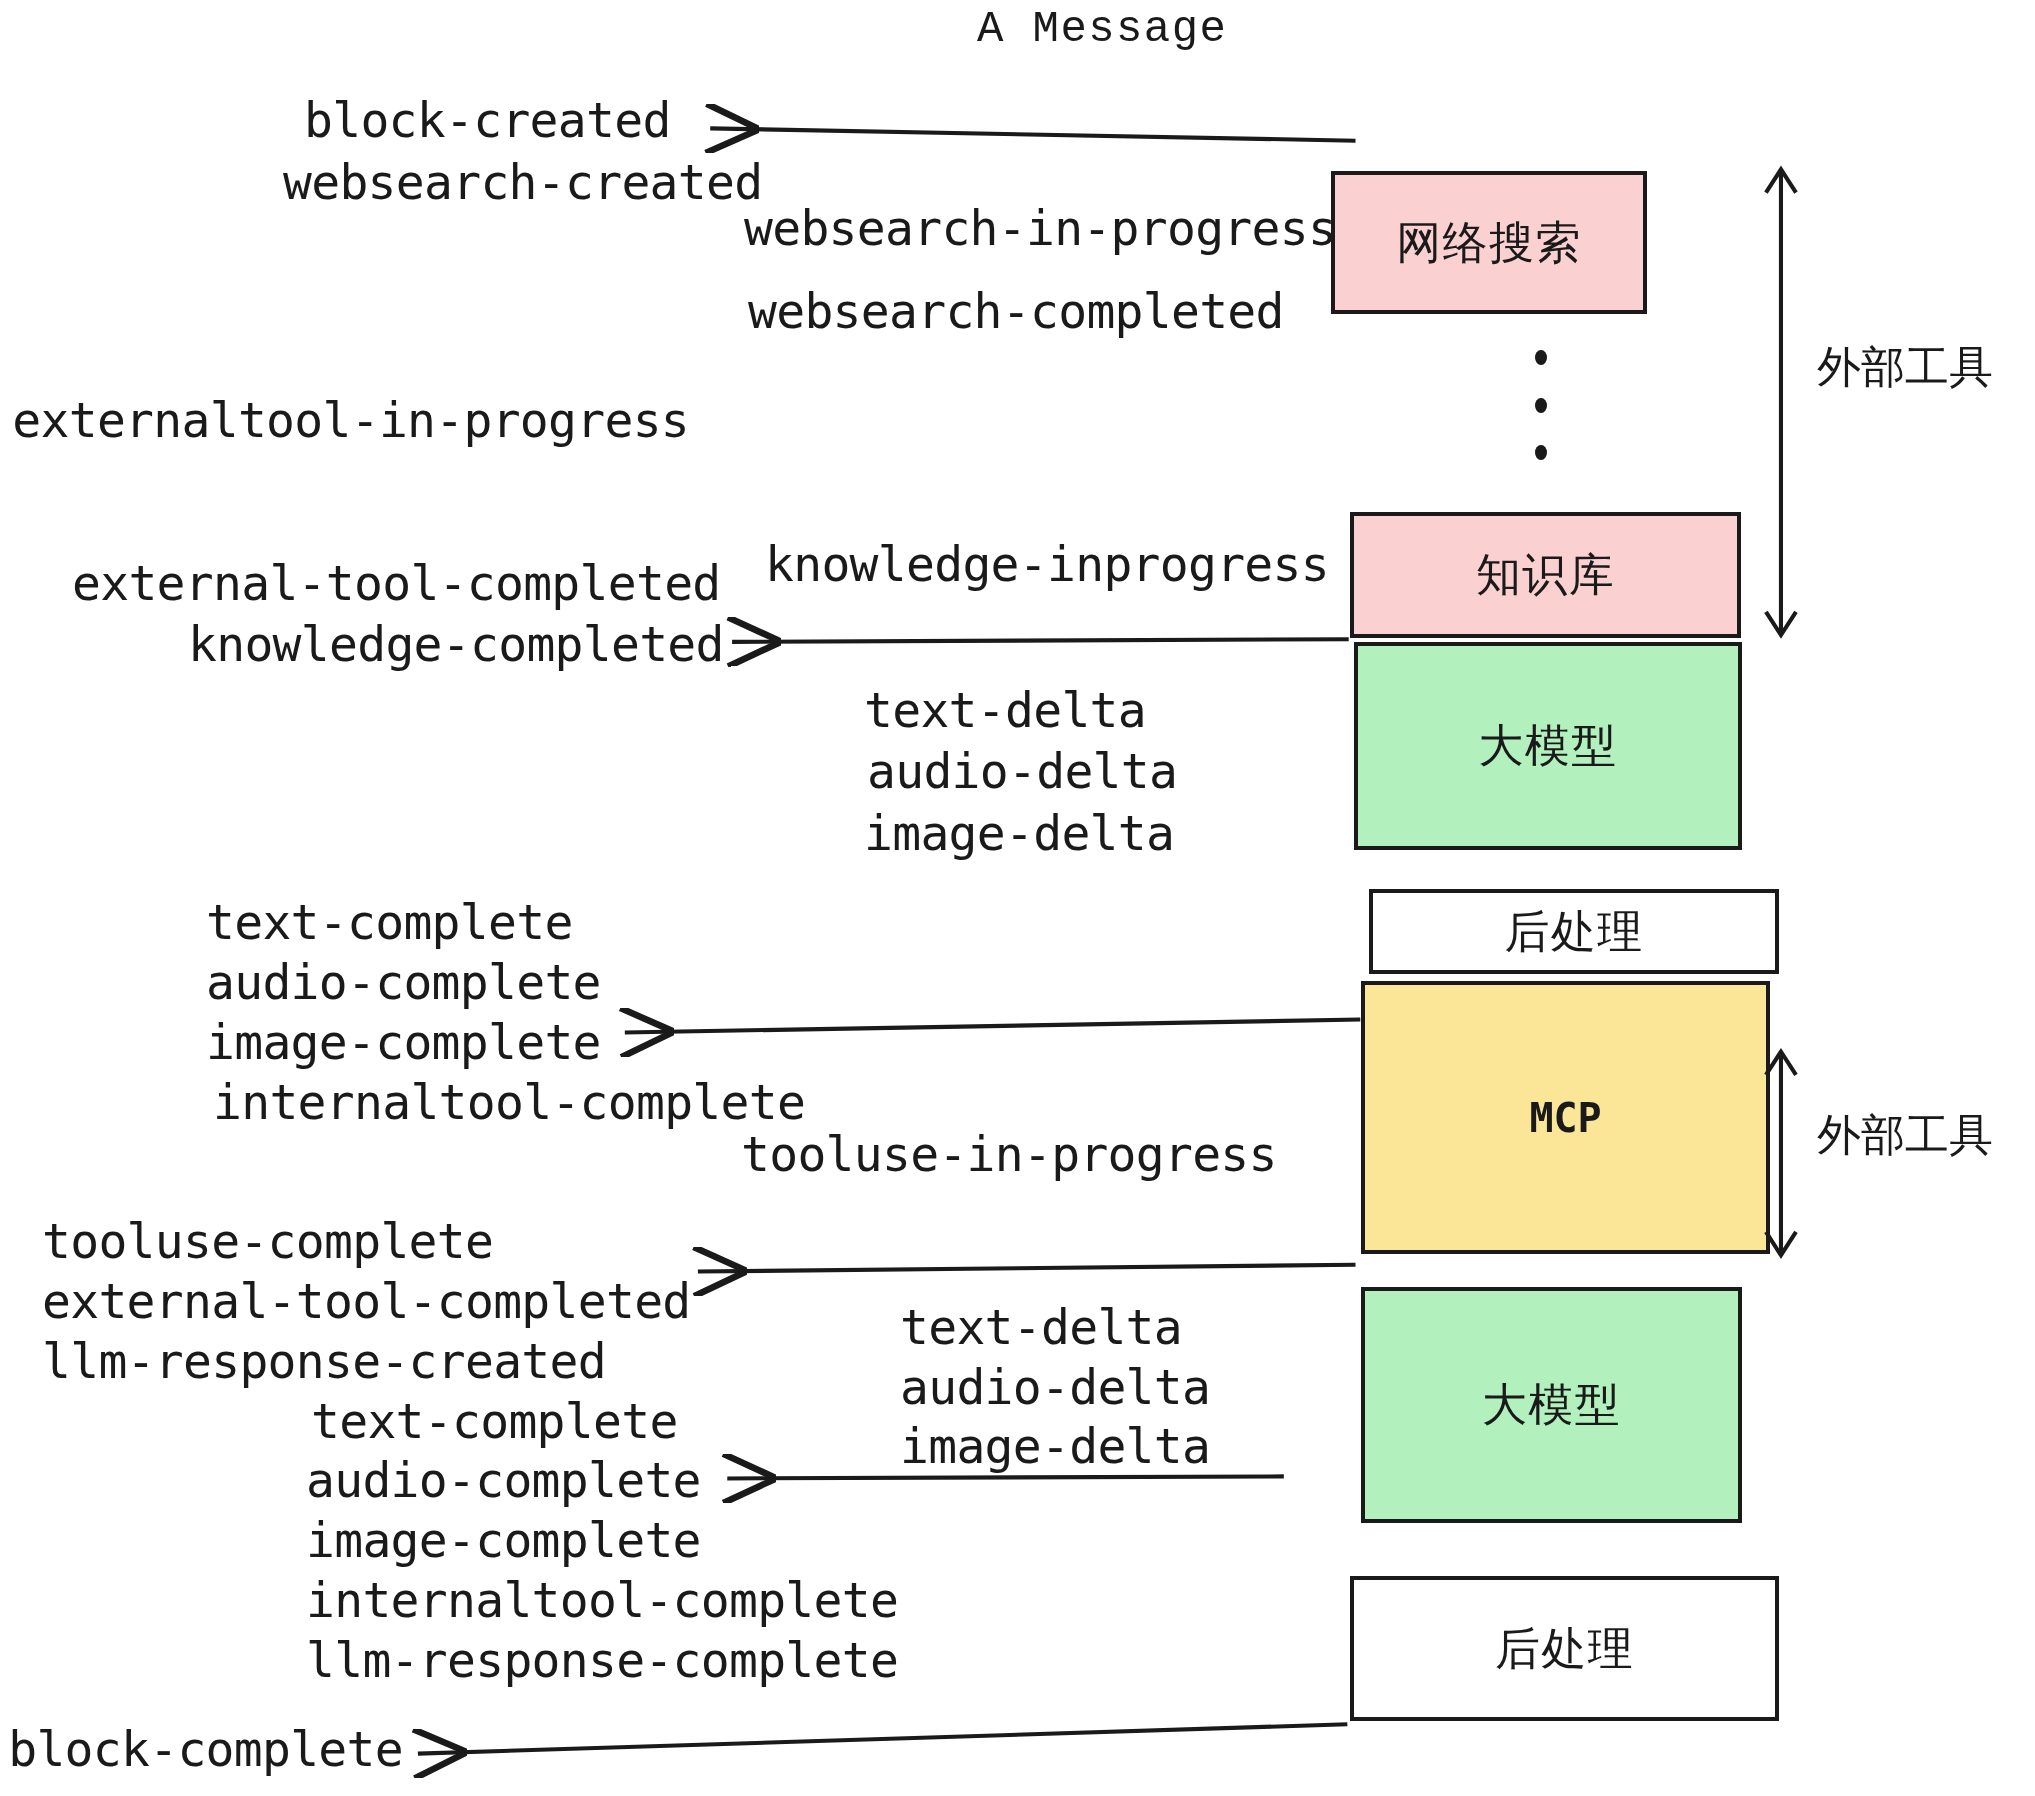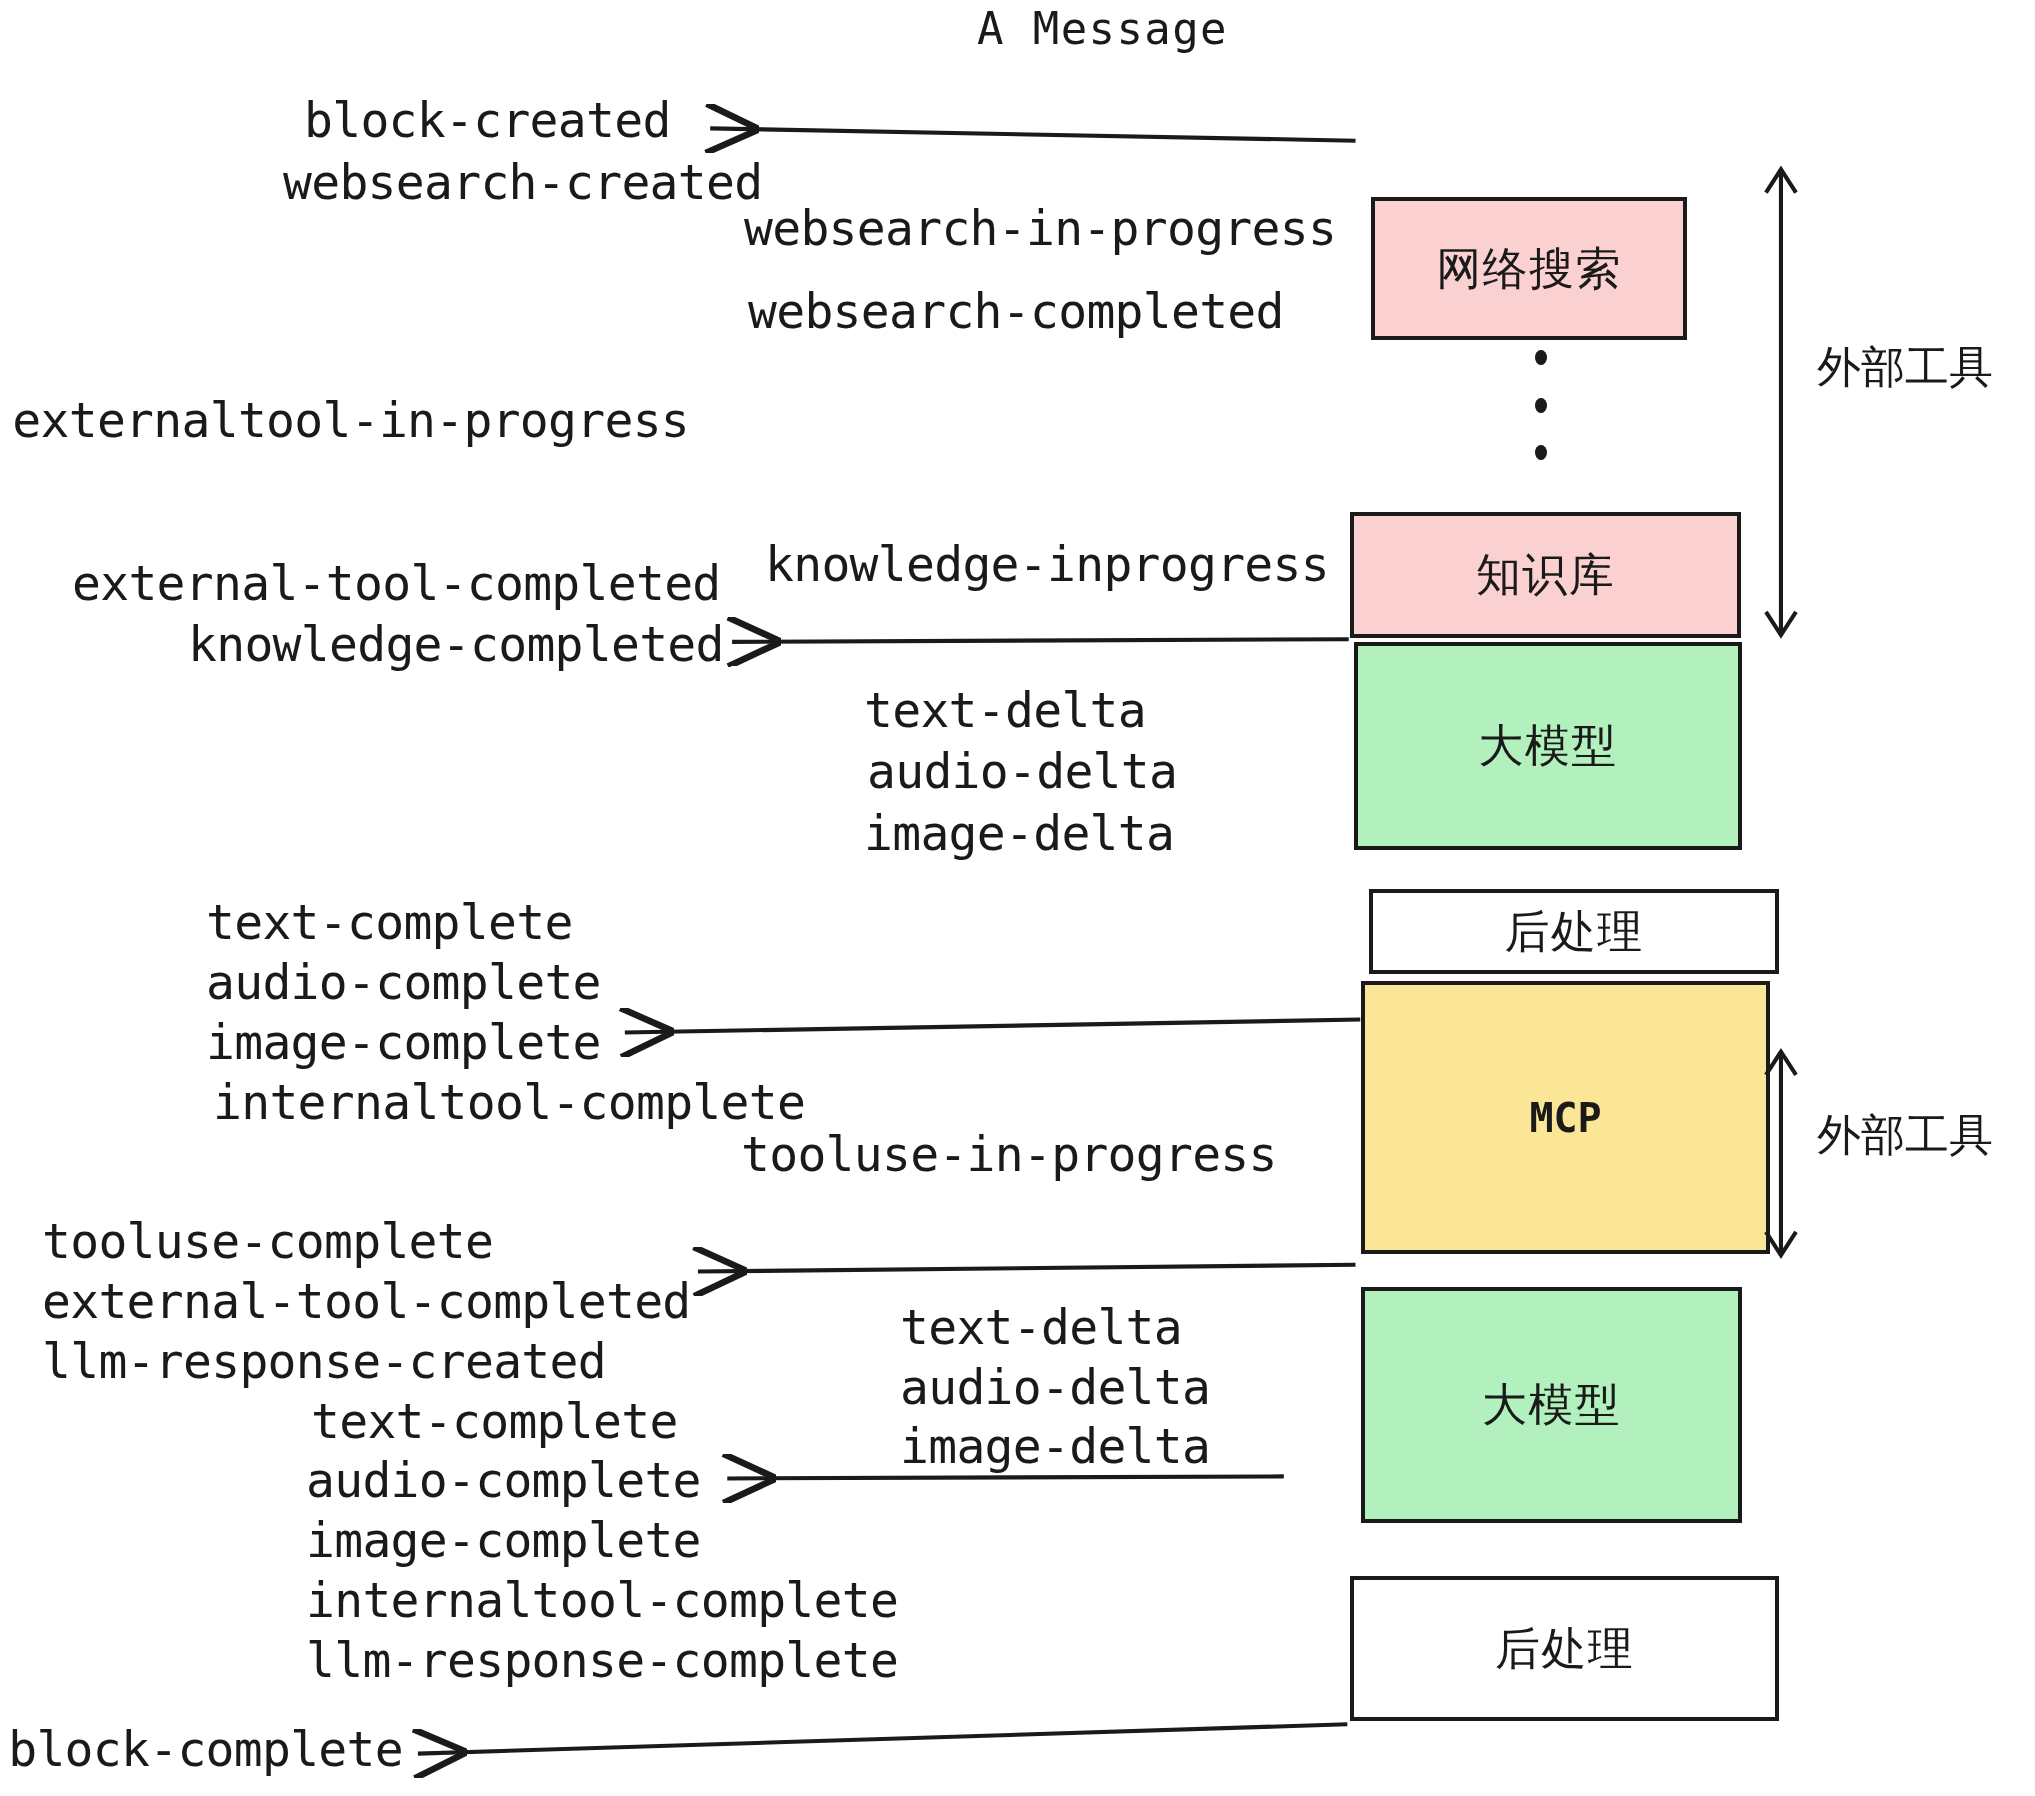--- a/index.html
+++ b/index.html
@@ -76,21 +76,21 @@
     width: 2035px;
     height: 1796px;
     pointer-events: none;
   }
 </style>
 </head>
 <body>
 
 <div id="canvas">
 
-  <div class="title" id="title-el" style="left:977px; top:6.8px;">A Message</div>
+  <div class="title" id="title-el" style="left:977px; top:6.8px;font-family:Liberation Mono, monospace;">A Message</div>
 
   <div id="events-layer">
       <div class="lbl" style="left: 304px; top: 96px;">block-created</div>
       <div class="lbl" style="left: 283px; top: 158px;">websearch-created</div>
       <div class="lbl" style="left: 744px; top: 204px;">websearch-in-progress</div>
       <div class="lbl" style="left: 748px; top: 287px;">websearch-completed</div>
       <div class="lbl" style="left: 12.3px; top: 396px;">externaltool-in-progress</div>
       <div class="lbl" style="left: 765px; top: 540px; text-align: center;">knowledge-inprogress</div>
       <div class="lbl" style="left: 72px; top: 559px;">external-tool-completed</div>
       <div class="lbl" style="left: 188px; top: 620px;">knowledge-completed</div>
@@ -110,21 +110,21 @@
       <div class="lbl" style="left: 900px; top: 1422px;">image-delta</div>
       <div class="lbl" style="left: 311px; top: 1397px;">text-complete</div>
       <div class="lbl" style="left: 306px; top: 1456px;">audio-complete</div>
       <div class="lbl" style="left: 306px; top: 1516px;">image-complete</div>
       <div class="lbl" style="left: 306px; top: 1576px;">internaltool-complete</div>
       <div class="lbl" style="left: 306px; top: 1636px;">llm-response-complete</div>
       <div class="lbl" style="left: 8.2px; top: 1725px;">block-complete</div>
     </div>
 
   <div id="boxes-layer">
-      <div class="box" style="left: 1371px; top: 171px; width: 316px; height: 143px; background: rgb(250, 208, 208); border-color: rgb(26, 26, 26); margin-top: 26px;">
+      <div class="box" style="left: 1331px; top: 171px; width: 316px; height: 143px; background: rgb(250, 208, 208); border-color: rgb(26, 26, 26);">
         <span class="box-label-cjk">网络搜索</span>
       </div>
       <div class="box" style="left: 1350px; top: 512px; width: 391px; height: 126px; background: rgb(250, 208, 208); border-color: rgb(26, 26, 26);">
         <span class="box-label-cjk">知识库</span>
       </div>
       <div class="box" style="left: 1354px; top: 642px; width: 388px; height: 208px; background: rgb(178, 240, 189); border-color: rgb(26, 26, 26);">
         <span class="box-label-cjk">大模型</span>
       </div>
       <div class="box" style="left: 1369px; top: 889px; width: 410px; height: 85px; background: rgb(255, 255, 255); border-color: rgb(26, 26, 26);">
         <span class="box-label-cjk">后处理</span>

